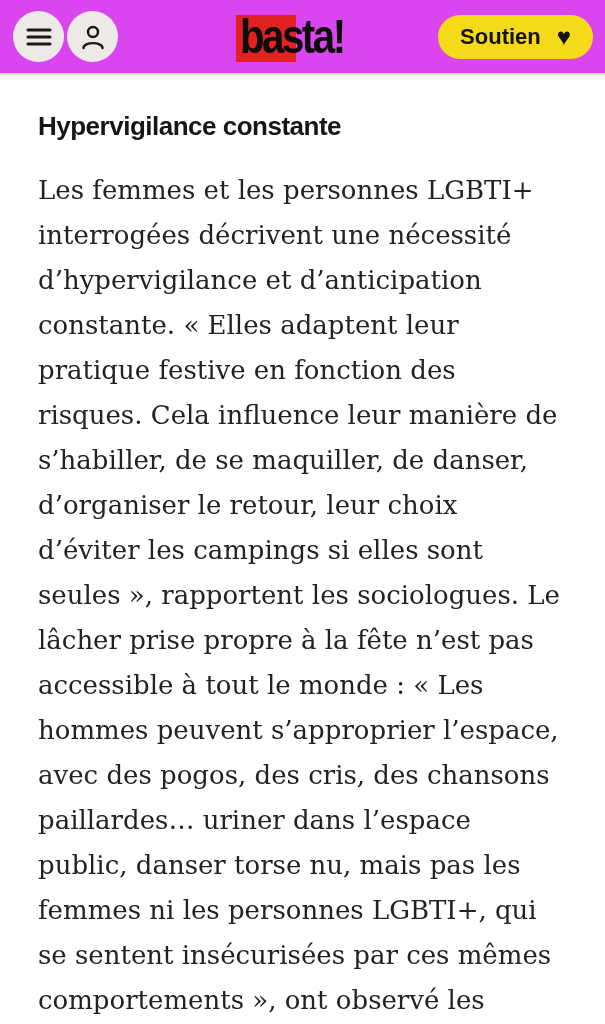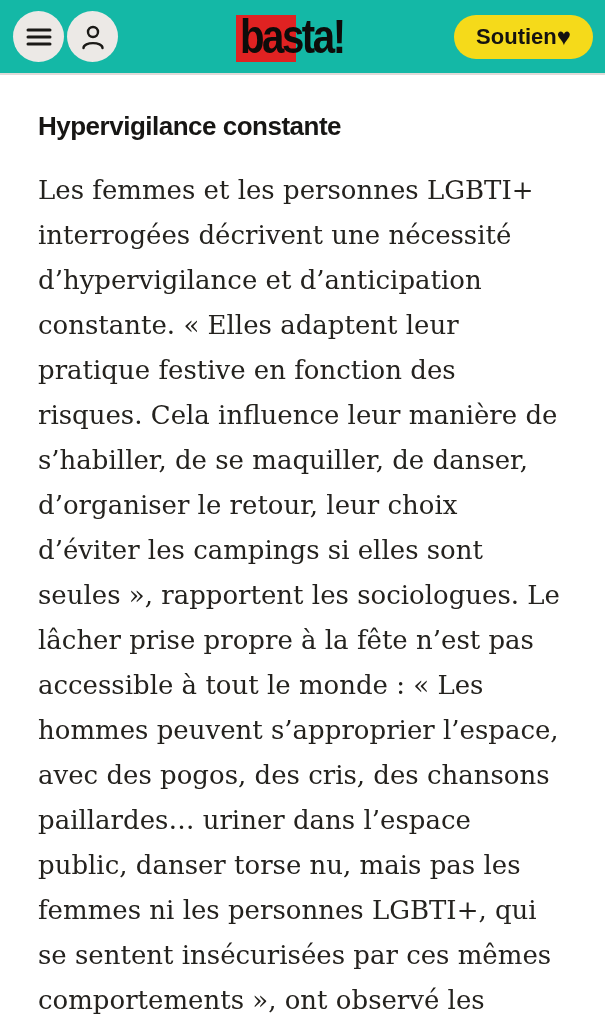--- a/index.html
+++ b/index.html
@@ -19,21 +19,21 @@
     color:var(--text);
     position:relative;
   }
   
   .header{
     height:75px;
     display:flex;
     align-items:center;
     padding:0 12px 0 13px;
     border-bottom:2px solid var(--divider);
-    background:#14b8a6;
+    background:#d946ef;
   }
   .header-left{flex:1;display:flex;align-items:center;gap:3px;}
   .header-center{flex:0 0 auto;display:flex;justify-content:center;}
   .header-right{flex:1;display:flex;justify-content:flex-end;}
   .icon-circle{
     width:51px;height:51px;border-radius:50%;
     background:var(--icon-circle-bg);
     display:flex;align-items:center;justify-content:center;
     border:none;cursor:pointer;
   }
@@ -59,21 +59,21 @@
     font-weight:700;
     font-size:49px;
     line-height:55px;
     letter-spacing:-3px;
     color:#0d0c0a;
     transform:scaleX(0.82);
     transform-origin:left center;
   }
   
   .support-btn{
-    display:flex;align-items:center;gap:0;
+    display:flex;align-items:center;gap:16px;
     background:var(--accent-yellow);
     border:none;border-radius:23px;
     height:44px;padding:0 22px;
     font-family:"Liberation Sans",sans-serif;
     font-weight:700;font-size:22px;color:#151310;
     cursor:pointer;
   }
   .heart{font-size:24px;line-height:1;color:#151310;}
   
   .article{

